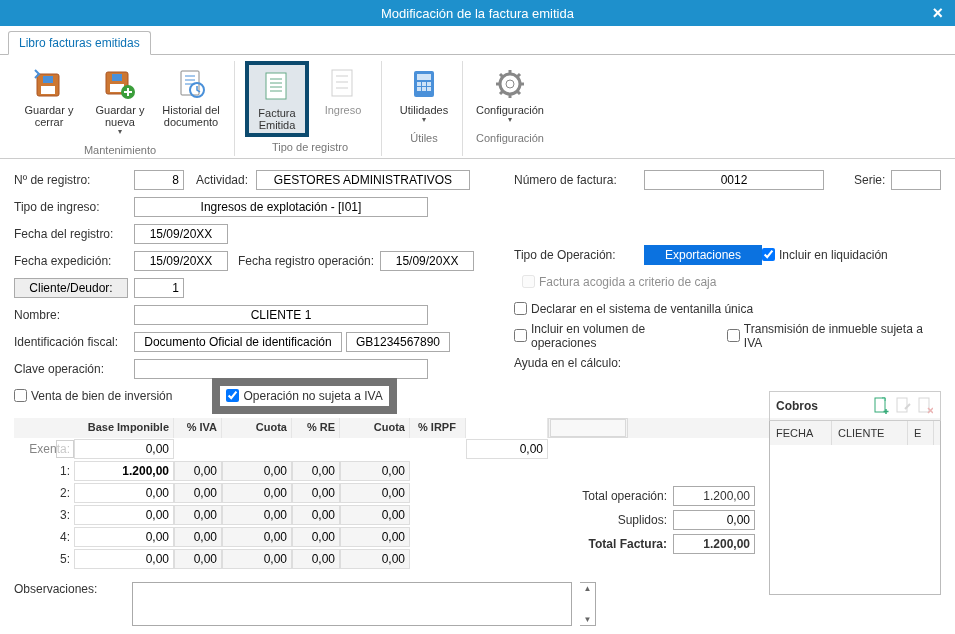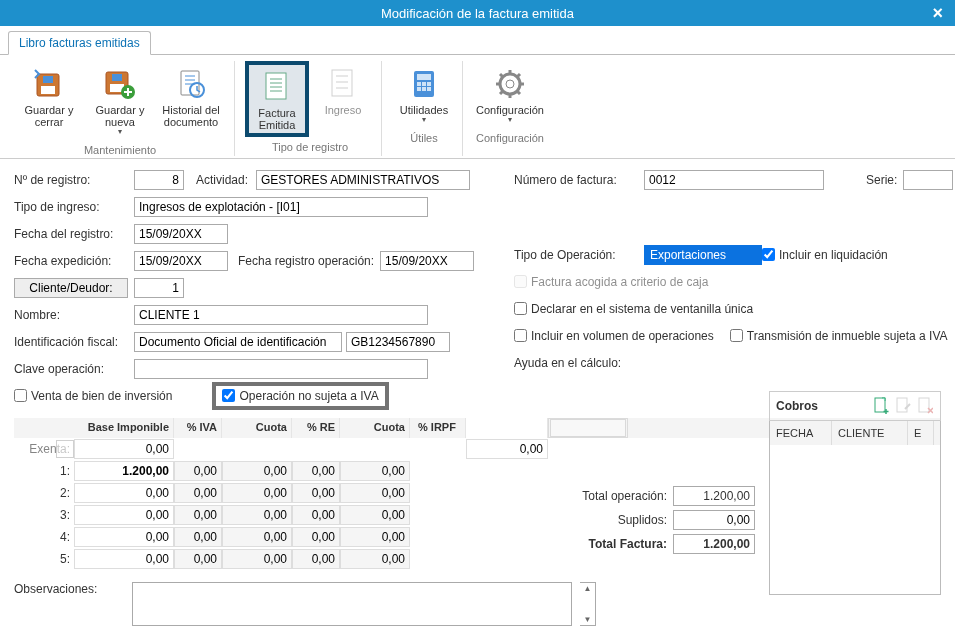--- a/index.html
+++ b/index.html
@@ -19,29 +19,29 @@
 .ribbon-btn .icon-wrap { width: 36px; height: 36px; display: flex; align-items: center; justify-content: center; margin-bottom: 2px; }
 .ribbon-btn span.label { font-size: 11px; color: #333; }
 .ribbon-group-title { font-size: 11px; color: #777; margin-top: 4px; text-align: center; }
 .form-area { padding: 10px 14px; }
 .cols2 { display: flex; gap: 20px; }
 .coll { flex: 0 0 480px; }
 .colr { flex: 1; }
 .frow { display: flex; align-items: center; margin-bottom: 5px; height: 22px; }
 .lbl { width: 120px; font-size: 12px; text-align: left; }
 .lbl.short { width: 60px; }
-input.tbox, select.sel { border: 1px solid #aaa; height: 20px; font-size: 12px; padding: 1px 4px; background: #fff; }
+input.tbox, select.sel { border: 1px solid #aaa; height: 20px; font-size: 12px; padding: 1px 4px; background: #fff; text-align: center; }
 input.tbox.right { text-align: right; }
 .sel { appearance: none; padding-right: 14px; background-image: linear-gradient(45deg, transparent 50%, #333 50%), linear-gradient(135deg, #333 50%, transparent 50%); background-position: right 5px top 8px, right 2px top 8px; background-size: 3px 3px, 3px 3px; background-repeat: no-repeat; }
 .btn-small { border: 1px solid #aaa; background: #eee; height: 20px; padding: 0 8px; font-size: 12px; cursor: pointer; }
 .chk { display: inline-flex; align-items: center; gap: 4px; font-size: 12px; }
 .chk input { width: 13px; height: 13px; }
 .highlight-blue { background: #0b72e0; color: #fff; }
 .highlight-border { border: 2px solid #0b72e0 !important; }
-.chk-highlight { border: 4px solid #737373; padding: 3px 6px; }
+.chk-highlight { border: 8px solid #737373; padding: 3px 6px; }
 .grid { margin-top: 6px; }
 .grid-header { display: flex; background: #f4f4f4; font-size: 11px; font-weight: 600; color:#333; }
 .gh { border-right: 1px solid #e5e5e5; padding: 3px 4px; text-align: right; }
 .grid-row { display: flex; align-items: center; height: 22px; }
 .grid-row .gc { border: 1px solid #ddd; height: 20px; font-size: 12px; padding: 2px 4px; text-align: right; background: #fff; }
 .gc-label { width: 60px; text-align: right; padding-right: 4px; font-size: 12px; }
 .totals { width: 235px; margin-left: auto; }
 .totals .trow { display: flex; align-items: center; height: 22px; margin-bottom: 2px; }
 .totals .tlbl { flex: 1; text-align: right; padding-right: 6px; font-size: 12px; }
 .totals .tval { width: 82px; border: 1px solid #aaa; height: 20px; text-align: right; padding: 2px 4px; font-size: 12px; }
@@ -247,34 +247,34 @@
               <input type="checkbox" checked="" style="">
               <span>Operación no sujeta a IVA</span>
             </label>
       </div>
     </div>
 
     <div class="colr">
       <div class="frow">
         <span class="lbl" style="width:130px">Número de factura:</span>
         <input class="tbox" style="width: 180px;" value="0012">
-        <span style="margin-left:42px">Serie:</span>
+        <span style="margin-left:30px">Serie:</span>
         <input class="tbox" style="width: 50px; margin-left: 6px;" value="">
       </div>
       <div style="height:48px"></div>
       <div class="frow">
         <span class="lbl" style="width:130px">Tipo de Operación:</span>
         <select class="sel highlight-border" style="width:118px;background:#0b72e0;color:#fff"><option>Exportaciones</option></select>
         <label class="chk" style="">
               <input type="checkbox" checked="" style="">
               <span>Incluir en liquidación</span>
             </label>
       </div>
       <div class="frow">
-        <label class="chk" style="opacity:0.55;">
+        <label class="chk" style="opacity:0.55;margin-left:8px">
               <input type="checkbox" disabled="" style="">
               <span>Factura acogida a criterio de caja</span>
             </label>
       </div>
       <div class="frow">
         <label class="chk">
               <input type="checkbox" style="">
               <span>Declarar en el sistema de ventanilla única</span>
             </label>
       </div>

